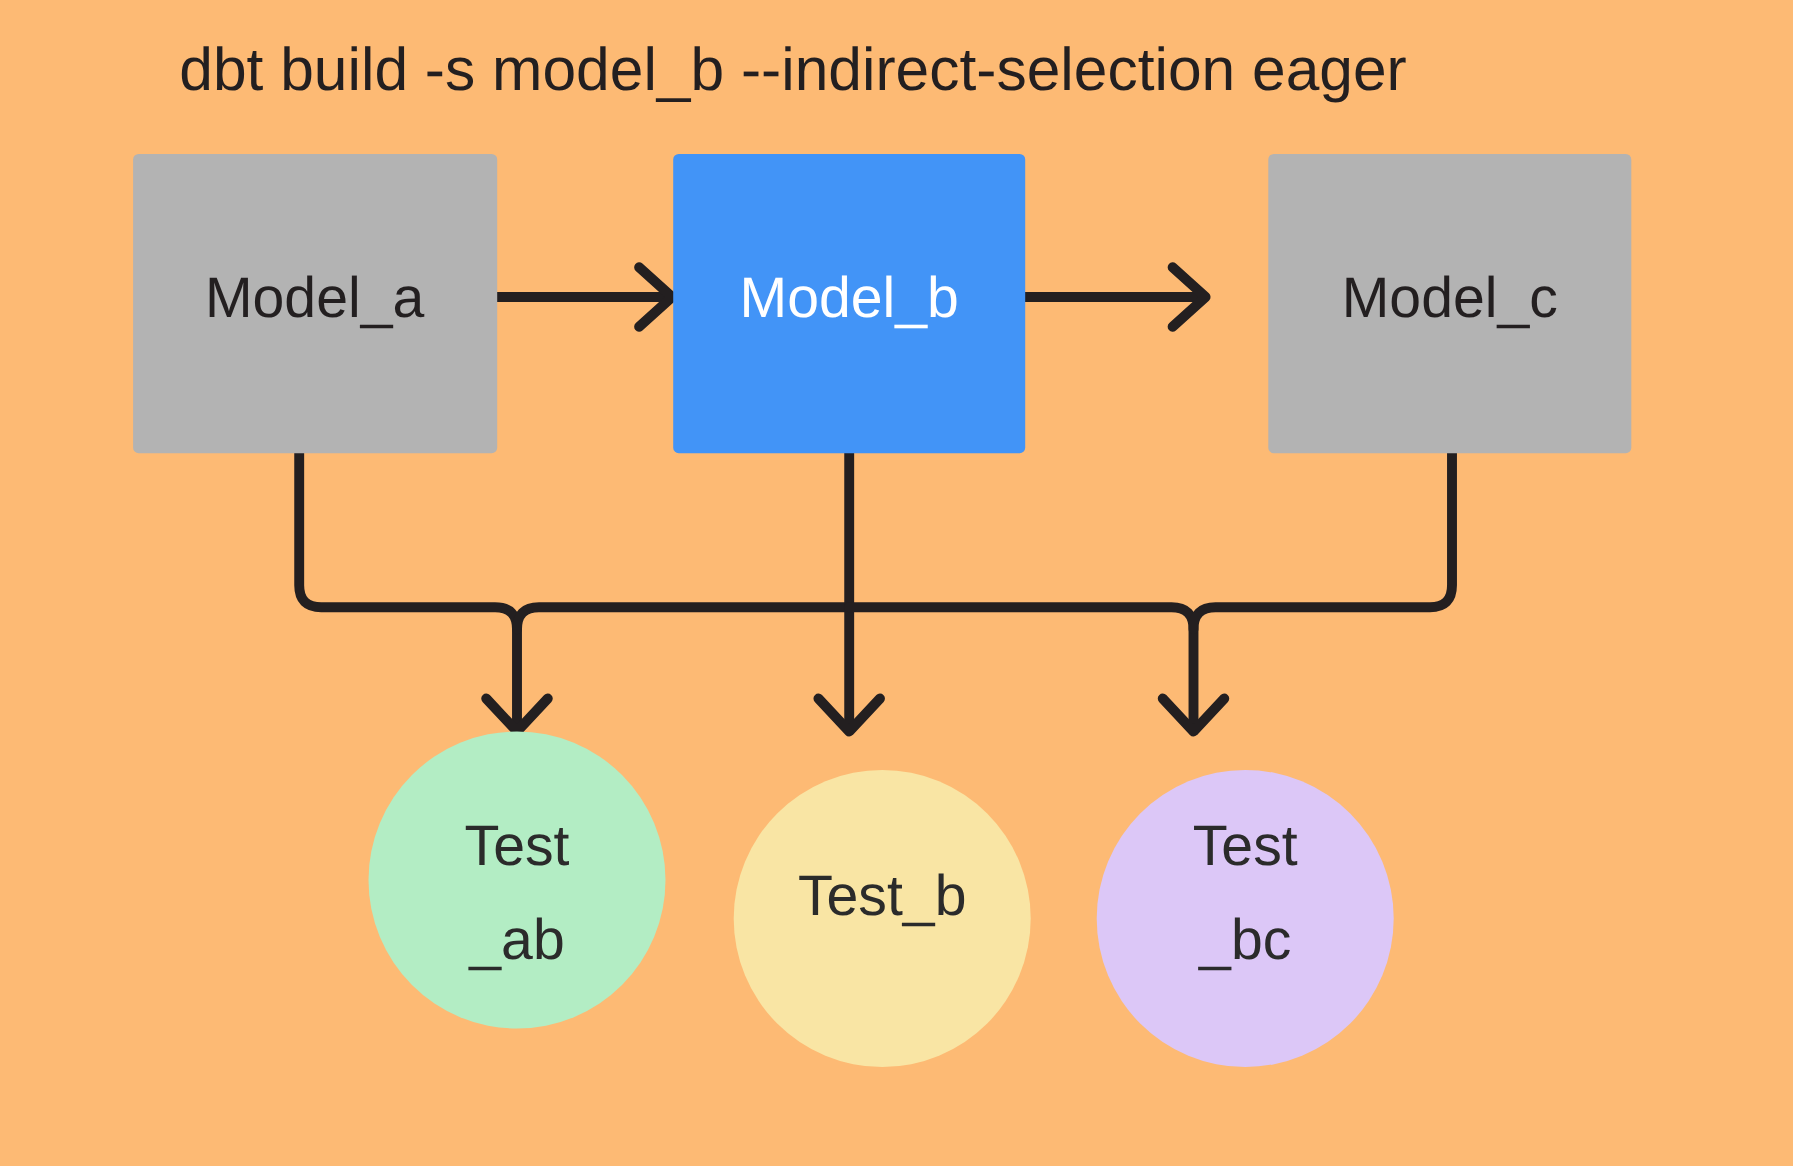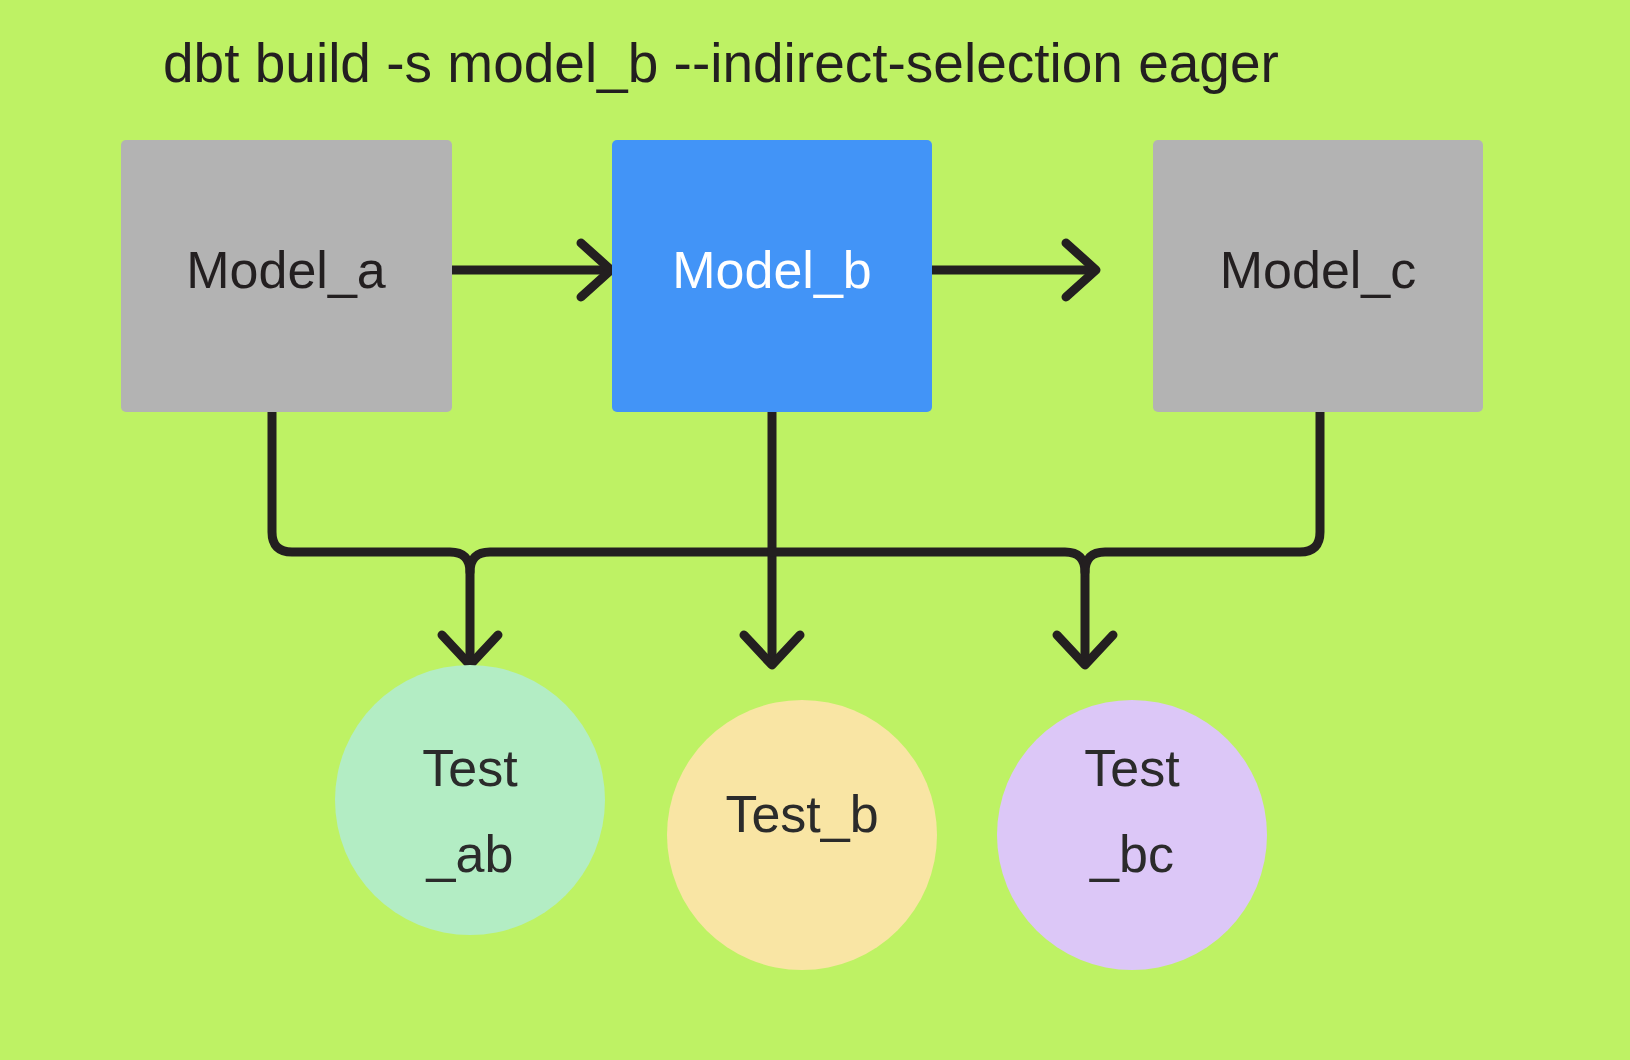--- a/index.html
+++ b/index.html
@@ -10,21 +10,21 @@
   body {
     width: 1630px;
     height: 1060px;
     font-family: "Liberation Sans", sans-serif;
     overflow: hidden;
   }
   #canvas {
     position: relative;
     width: 1630px;
     height: 1060px;
-    background: #bef264;
+    background: #fdba74;
   }
   #diagram-svg {
     position: absolute;
     top: 0;
     left: 0;
     width: 1630px;
     height: 1060px;
   }
   .title-text {
     font-family: "Liberation Sans", sans-serif;

